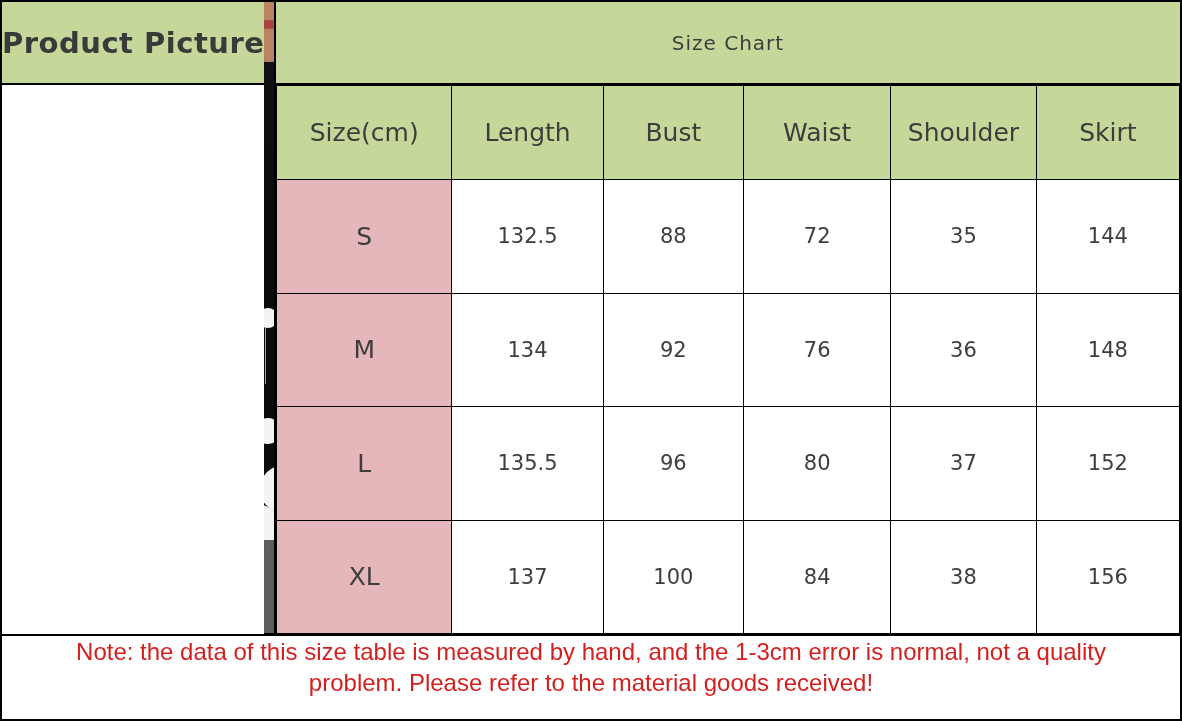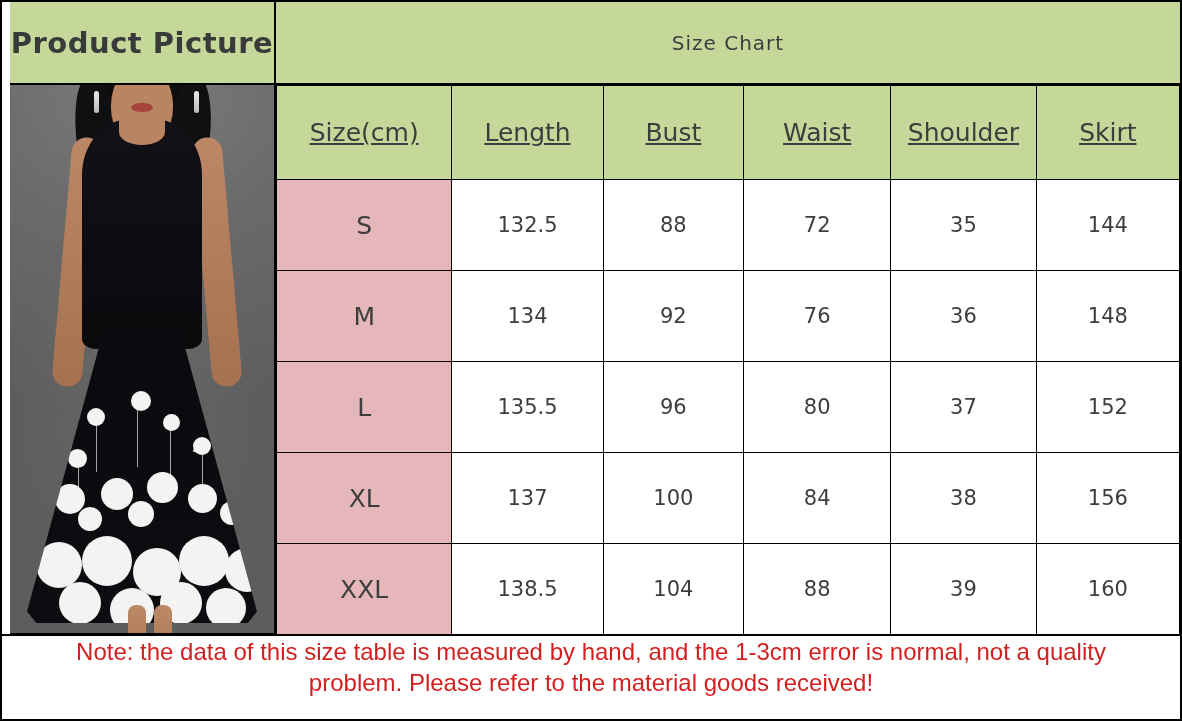--- a/index.html
+++ b/index.html
@@ -20,24 +20,23 @@
     position:absolute;left:0;top:0;
     width:1178px;height:632px;
     display:flex;
     flex-direction:row;
   }
 
   
   .pic-col{
     width:274px;
     flex:0 0 274px;
-    display:flex;flex-direction:column;
+    display:flex;flex-direction:row;
     border-right:2px solid #000000;
     box-sizing:border-box;
-    padding-left:8px;
   }
   .pic-header{
     height:83px;
     flex:0 0 83px;
     background:#c5d89a;
     border-bottom:2px solid #000000;
     box-sizing:border-box;
     display:flex;align-items:center;justify-content:center;
   }
   .pic-header-label{
@@ -189,21 +188,20 @@
     vertical-align:middle;
     font-family:"DejaVu Sans", sans-serif;
     color:#3d3d3d;
     padding:0;
   }
   table.size-table th{
     background:#c5d89a;
     font-weight:normal;
     font-size:25px;
     height:93px;
-    text-decoration:underline;
   }
   table.size-table td{
     background:#ffffff;
     font-size:21px;
     height:90px;
   }
   table.size-table td.size-cell{
     background:#e5b6ba;
     font-size:25px;
   }
@@ -357,28 +355,20 @@
             <td>152</td>
           </tr>
           <tr>
             <td class="size-cell">XL</td>
             <td>137</td>
             <td>100</td>
             <td>84</td>
             <td>38</td>
             <td>156</td>
           </tr>
-          <tr>
-            <td class="size-cell">XXL</td>
-            <td>138.5</td>
-            <td>104</td>
-            <td>88</td>
-            <td>39</td>
-            <td>160</td>
-          </tr>
         </tbody>
       </table>
     </div>
   </div>
 
   <div class="note">
     <div class="note-text">Note: the data of this size table is measured by hand, and the 1-3cm error is normal, not a quality problem. Please refer to the material goods received!</div>
   </div>
 
 </div>

